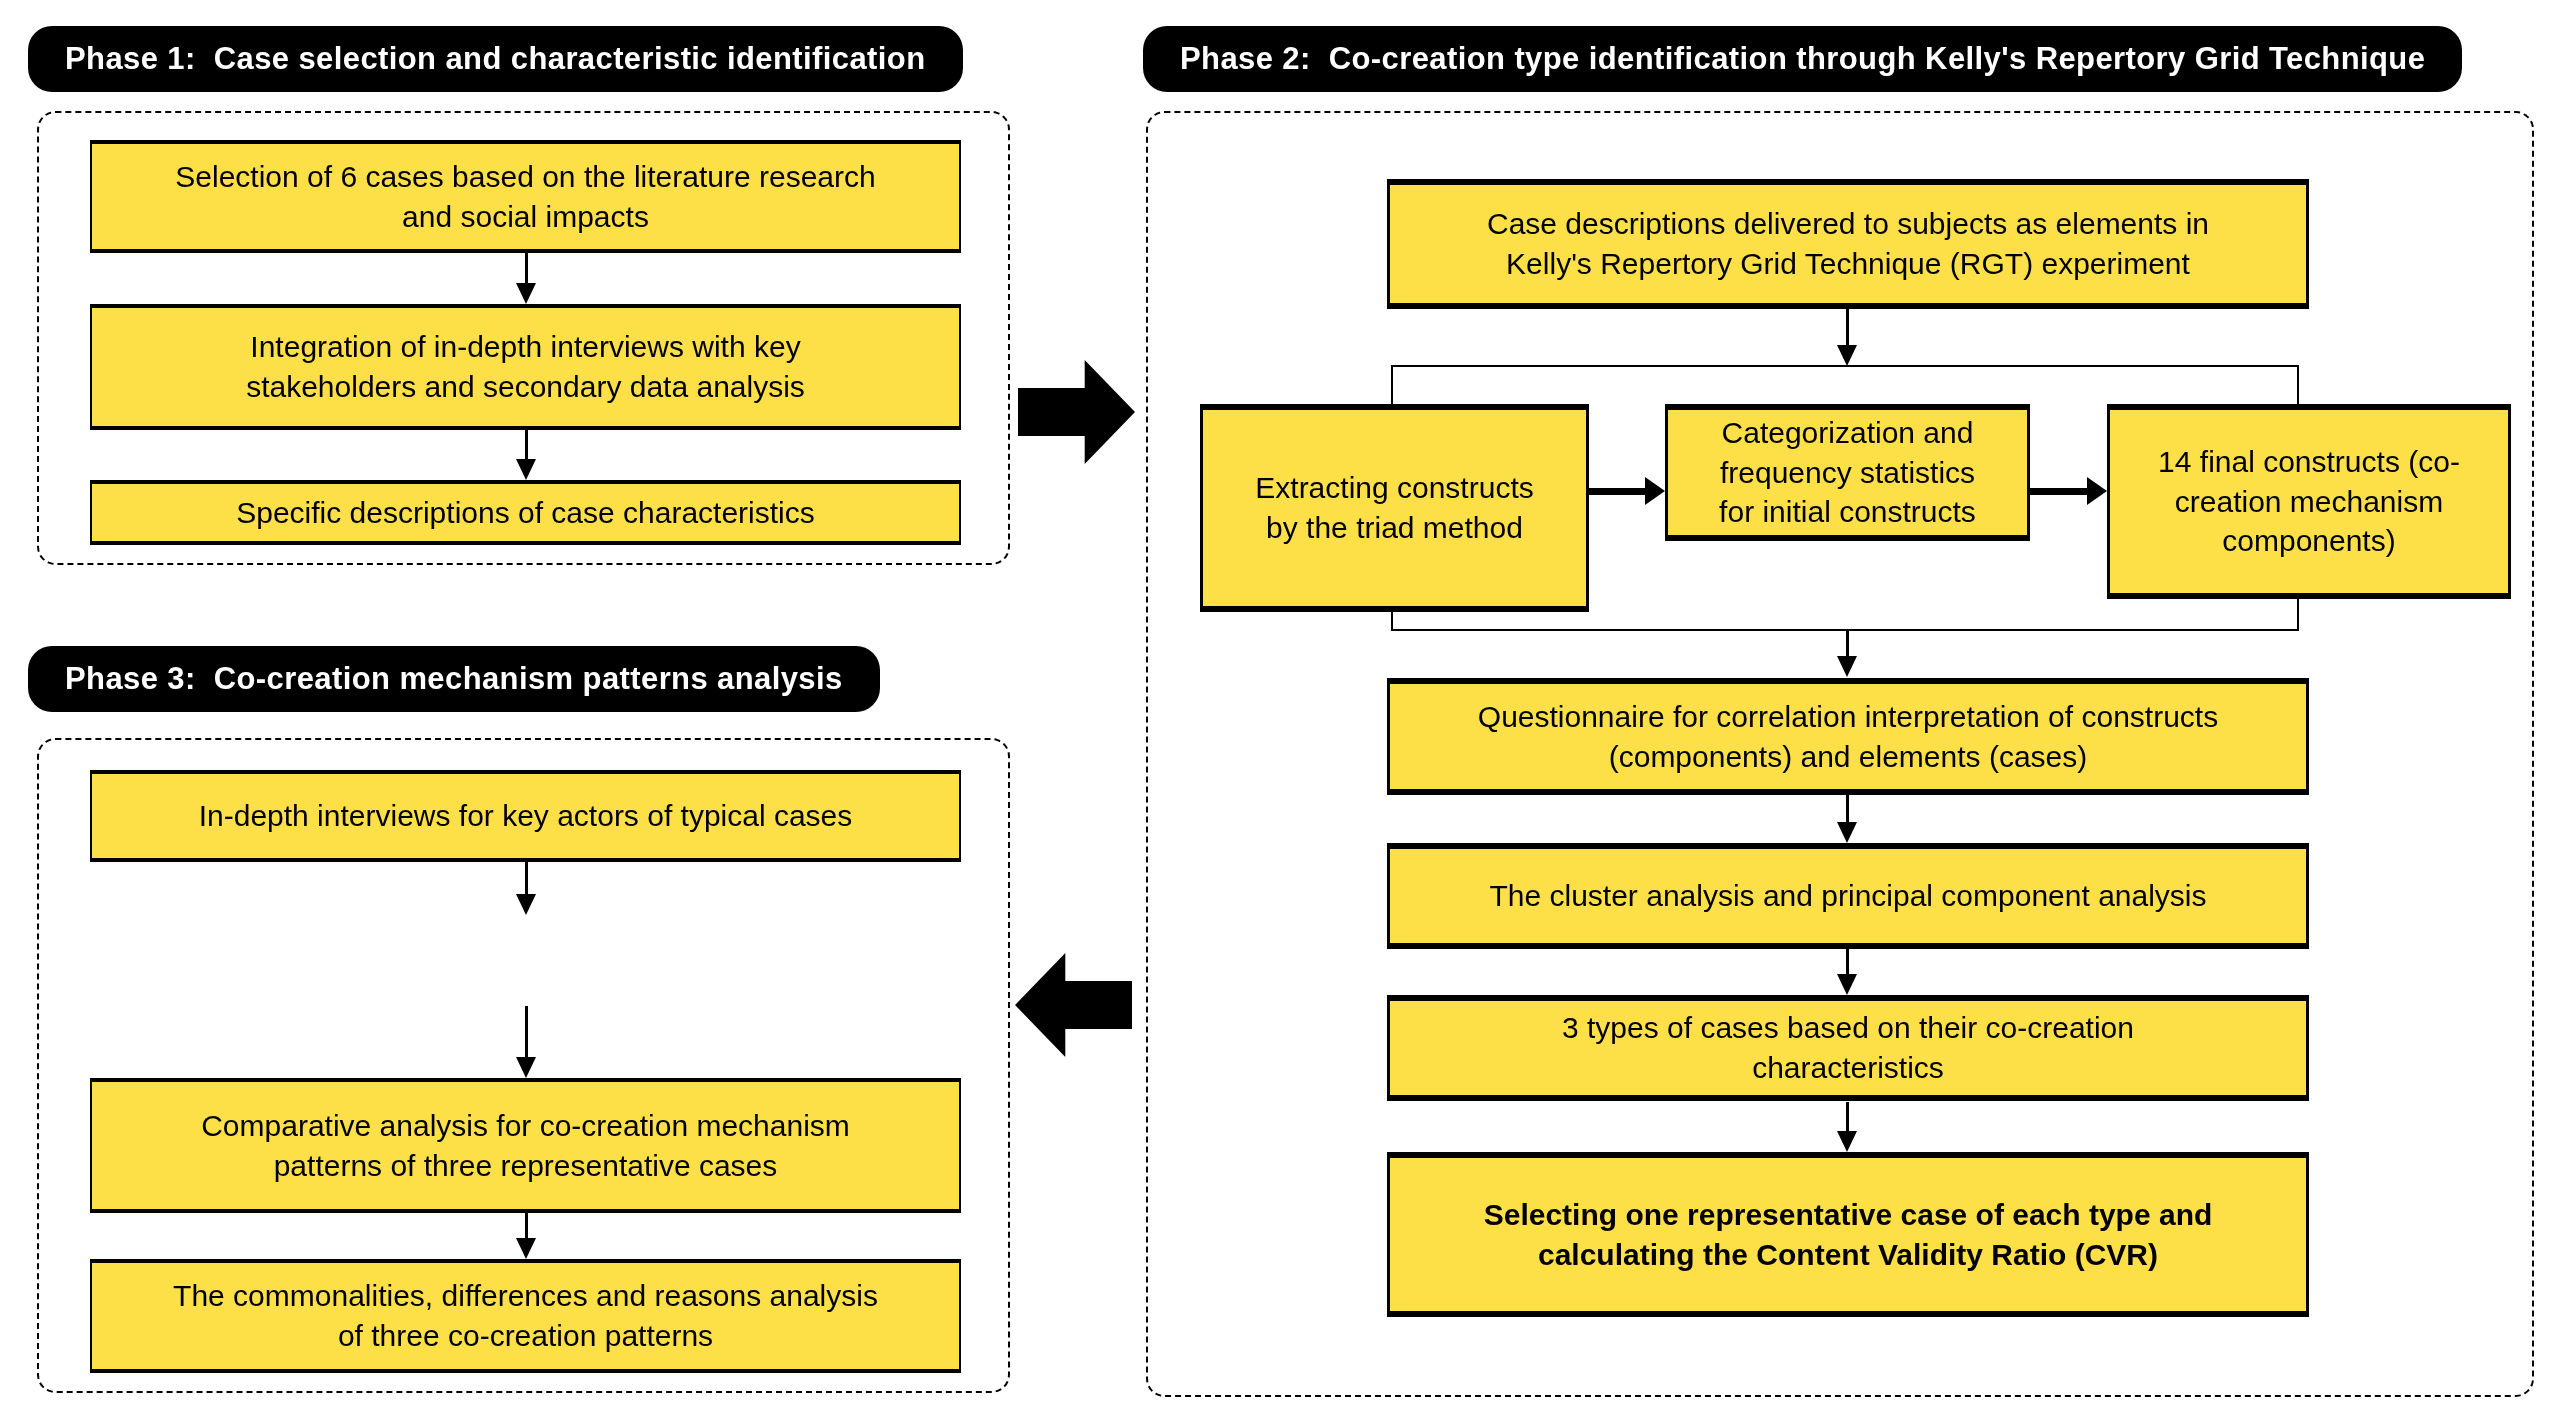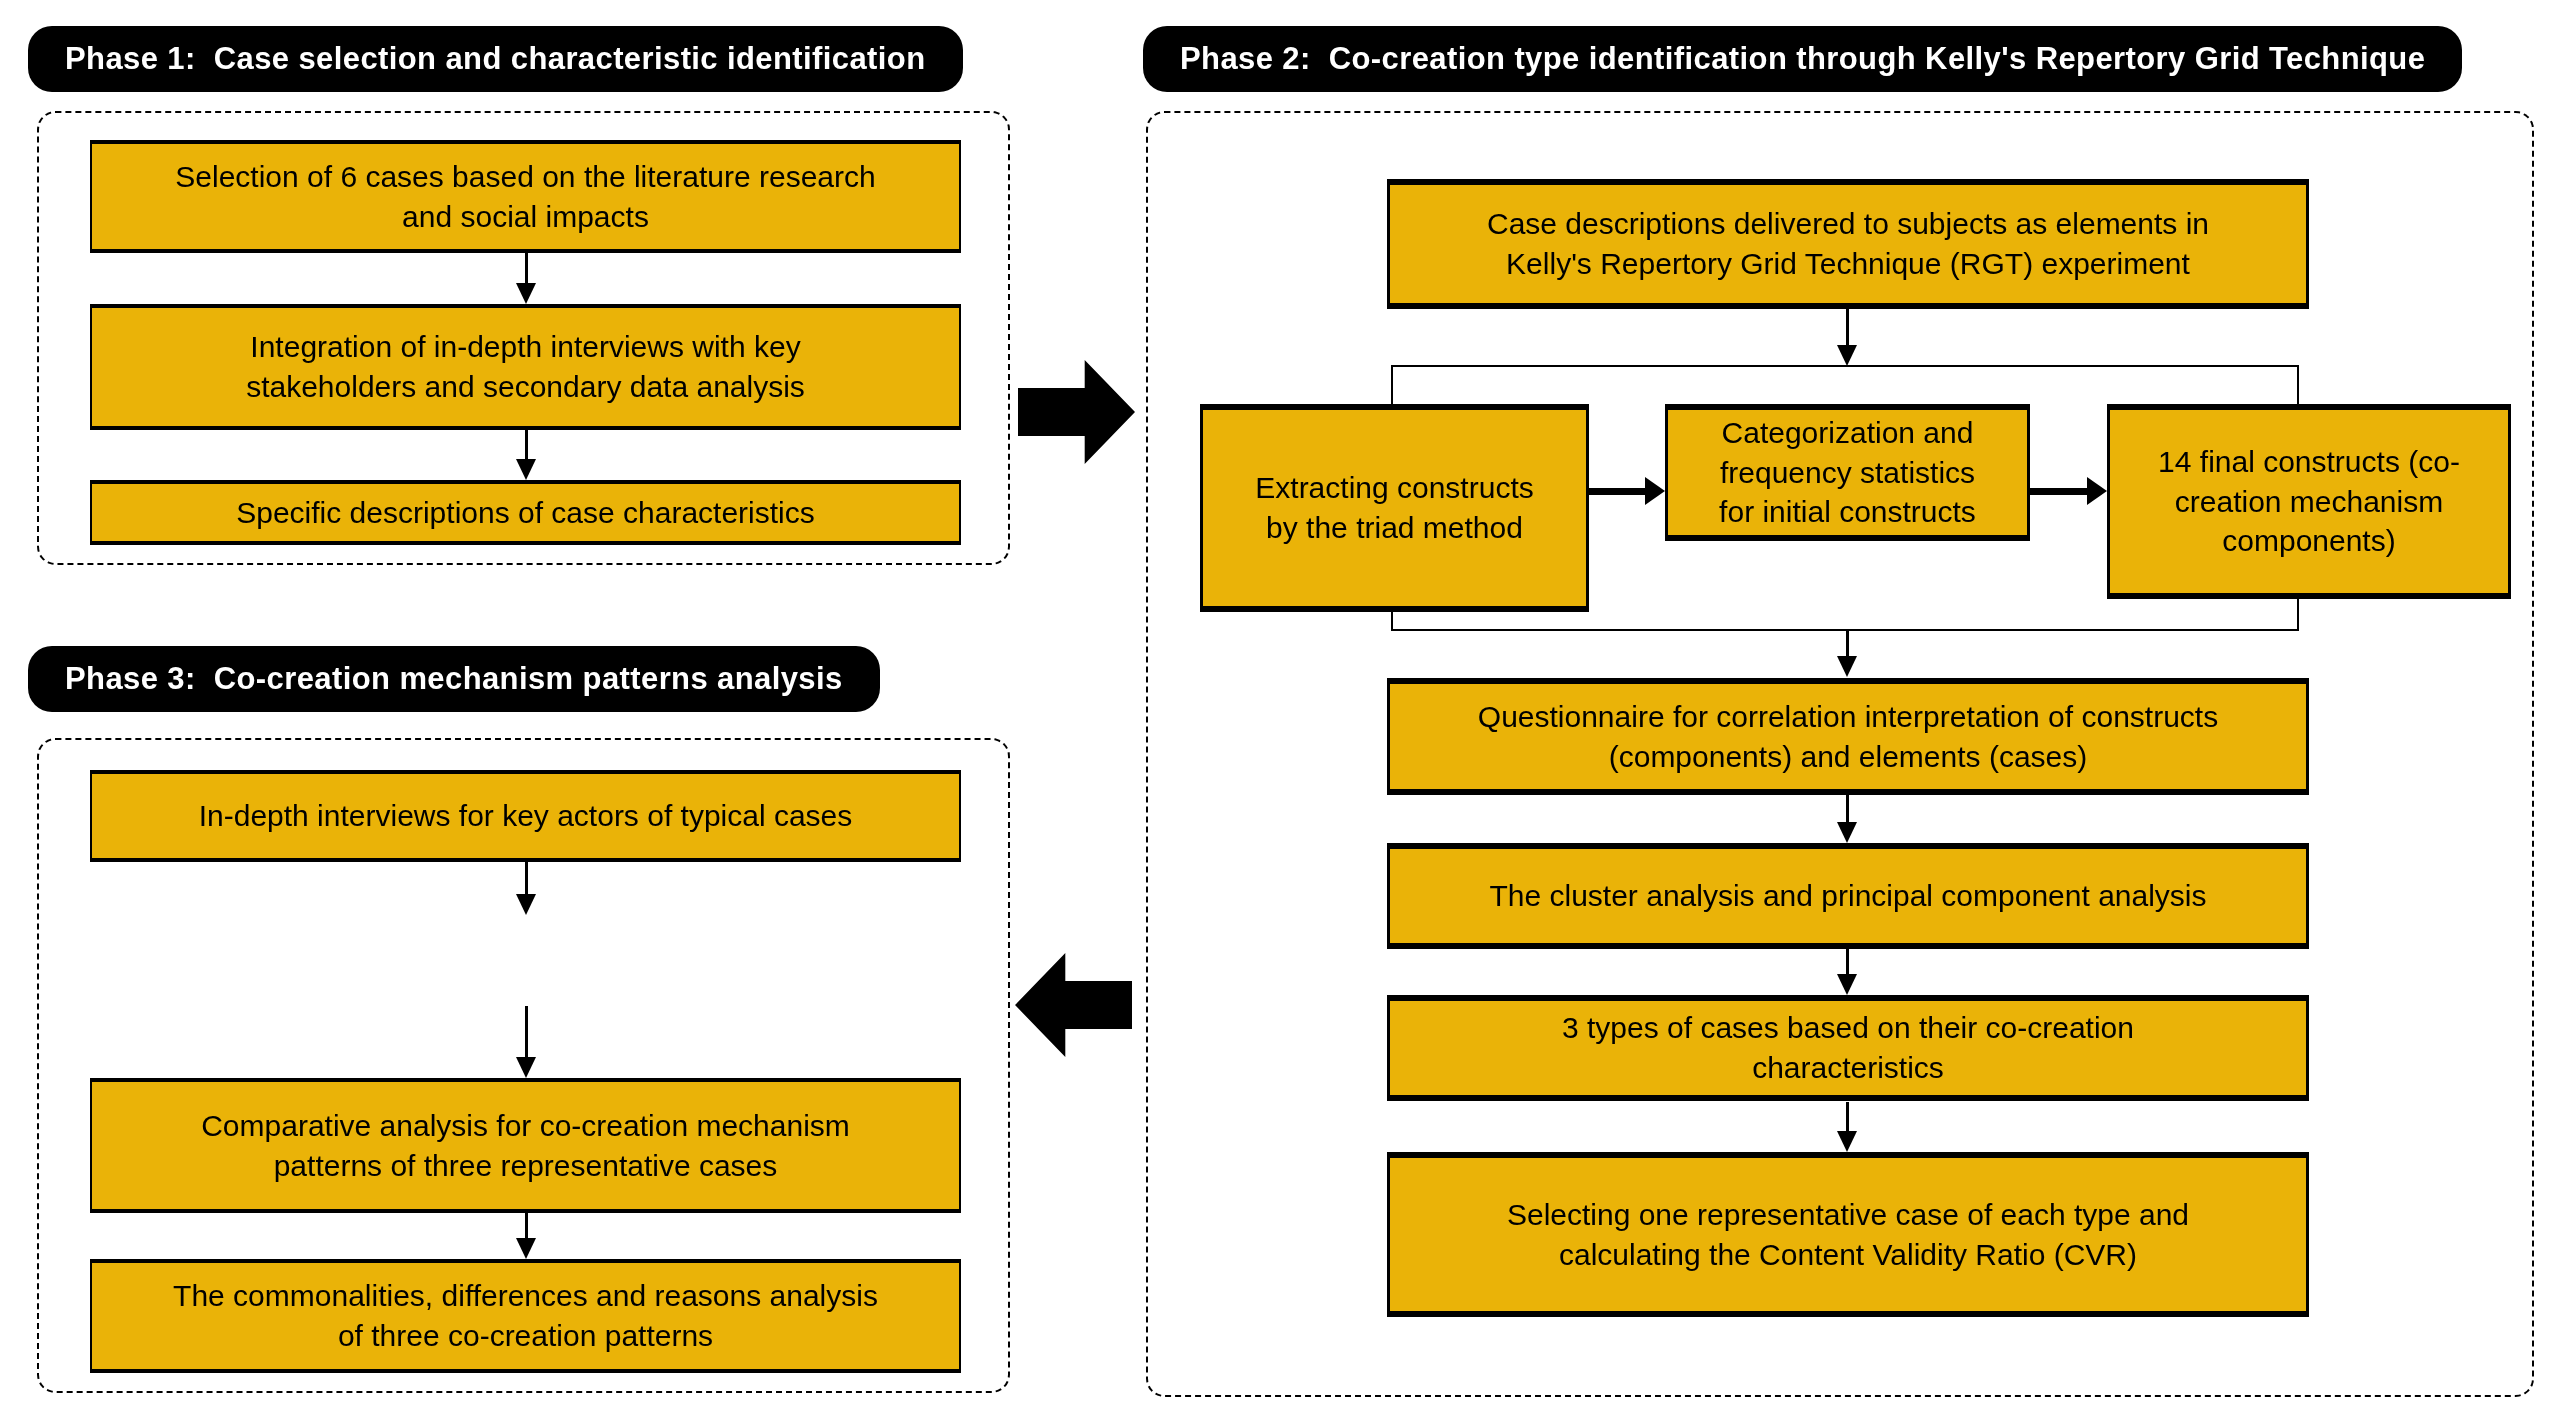--- a/index.html
+++ b/index.html
@@ -9,21 +9,21 @@
   
   .pill{position:absolute;height:66px;background:#000000;border-radius:24px;
         display:inline-flex;align-items:center;padding:0 37px;box-sizing:border-box;}
   .pill-label{color:#ffffff;font-weight:bold;font-size:31px;white-space:pre;letter-spacing:0.4px;}
 
   
   .dotted{position:absolute;border:2.8px dashed #000000;border-radius:18.4px;
           box-sizing:border-box;background:transparent;}
 
   
-  .box{position:absolute;background:#eab308;border:2.8px solid #000000;
+  .box{position:absolute;background:#fde047;border:2.8px solid #000000;
        border-top-width:4.3px;border-bottom-width:4.3px;
        display:flex;align-items:center;justify-content:center;text-align:center;
        font-size:30px;line-height:1.32;color:#000000;white-space:pre-line;
        padding:0 8px;box-sizing:border-box;}
   .p2box{border-width:3.5px;border-top-width:6.4px;border-bottom-width:6.4px;}
 
   
   .bracket{position:absolute;border:2.8px solid #000000;box-sizing:border-box;background:transparent;}
 
   
@@ -105,17 +105,17 @@
 
   <div class="varrow" style="left:1837px;top:631px;height:46px;"></div>
   <div class="box p2box" style="left:1387px;top:678px;width:922px;height:117px;">Questionnaire for correlation interpretation of constructs
 (components) and elements (cases)</div>
   <div class="varrow" style="left:1837px;top:795px;height:48px;"></div>
   <div class="box p2box" style="left:1387px;top:843px;width:922px;height:106px;">The cluster analysis and principal component analysis</div>
   <div class="varrow" style="left:1837px;top:949px;height:46px;"></div>
   <div class="box p2box" style="left:1387px;top:995px;width:922px;height:106px;">3 types of cases based on their co-creation
 characteristics</div>
   <div class="varrow" style="left:1837px;top:1102px;height:50px;"></div>
-  <div class="box p2box" style="left:1387px;top:1152px;width:922px;height:165px;">Selecting one representative case of each type and
+  <div class="box p2box" style="left:1387px;top:1152px;width:922px;height:165px;font-weight:bold;">Selecting one representative case of each type and
 calculating the Content Validity Ratio (CVR)</div>
 
 </div>
 
 
 </body></html>

